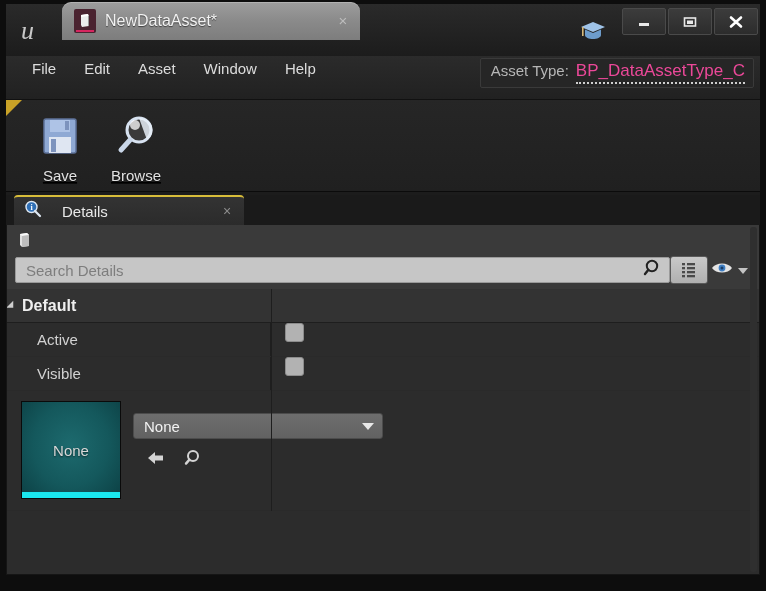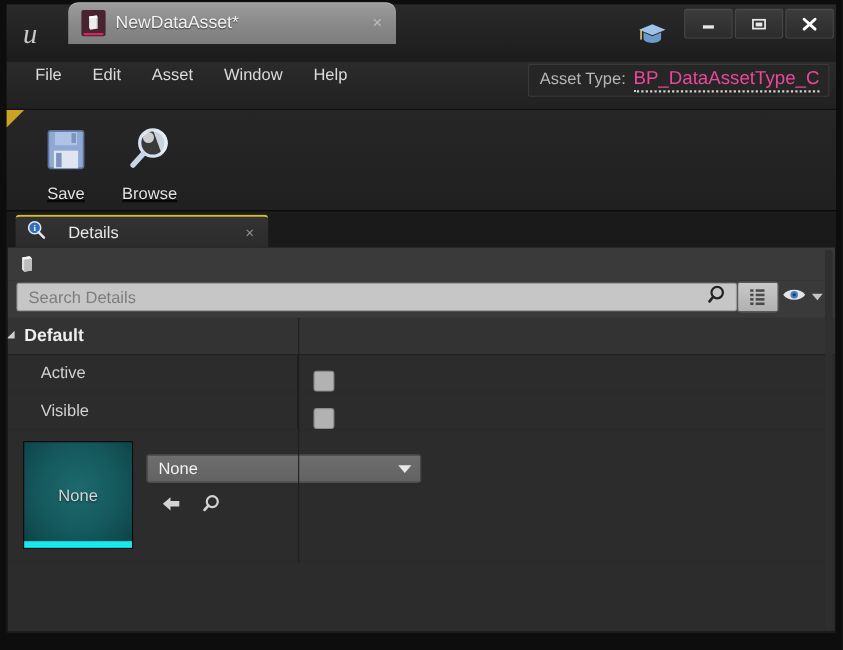--- a/index.html
+++ b/index.html
@@ -315,21 +315,21 @@
     margin-left: 2px;
   }
   .section-title {
     color: #efefef;
     font-size: 16px;
     font-weight: bold;
   }
 
   .prop-row {
     display: flex;
-    align-items: flex-end;
+    align-items: flex-start;
     min-height: 34px;
     border-bottom: 1px solid #2a2a2a;
   }
   .prop-name {
     width: 264px;
     flex: none;
     color: #d2d2d2;
     font-size: 15px;
     padding-left: 30px;
     border-right: 1px solid #1e1e1e;

